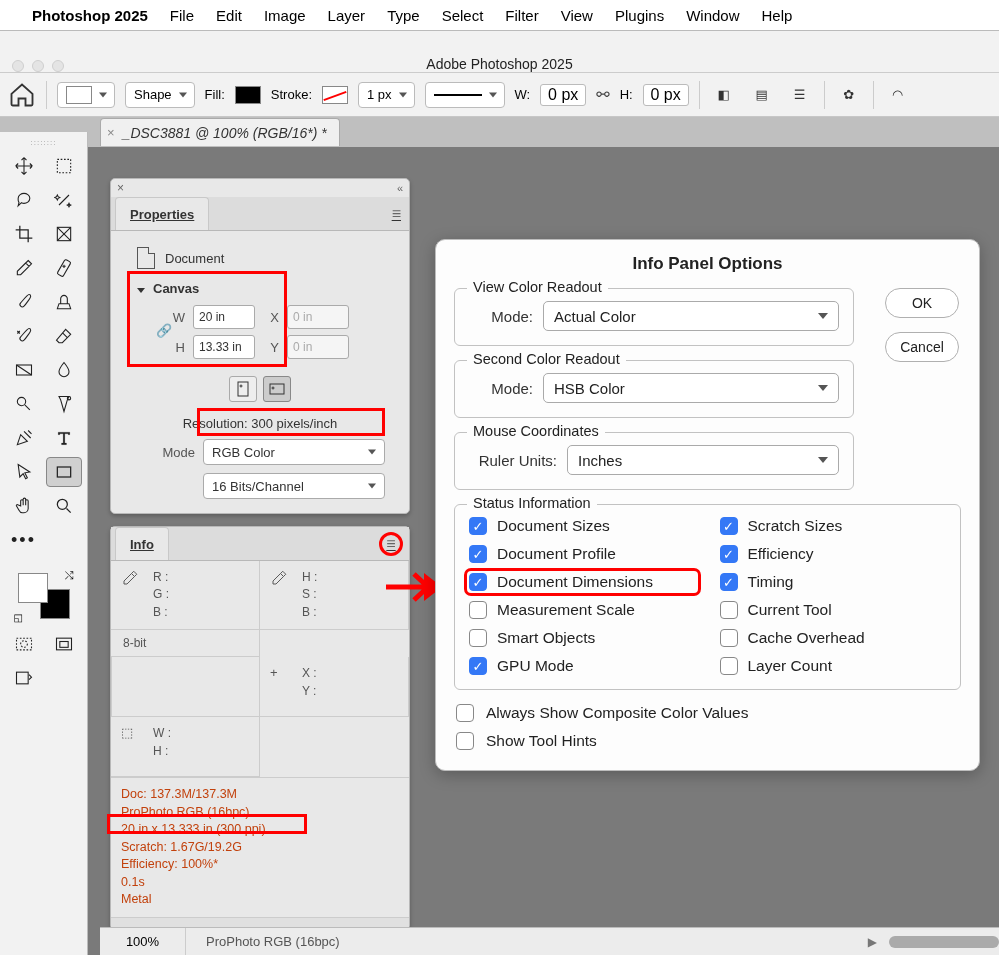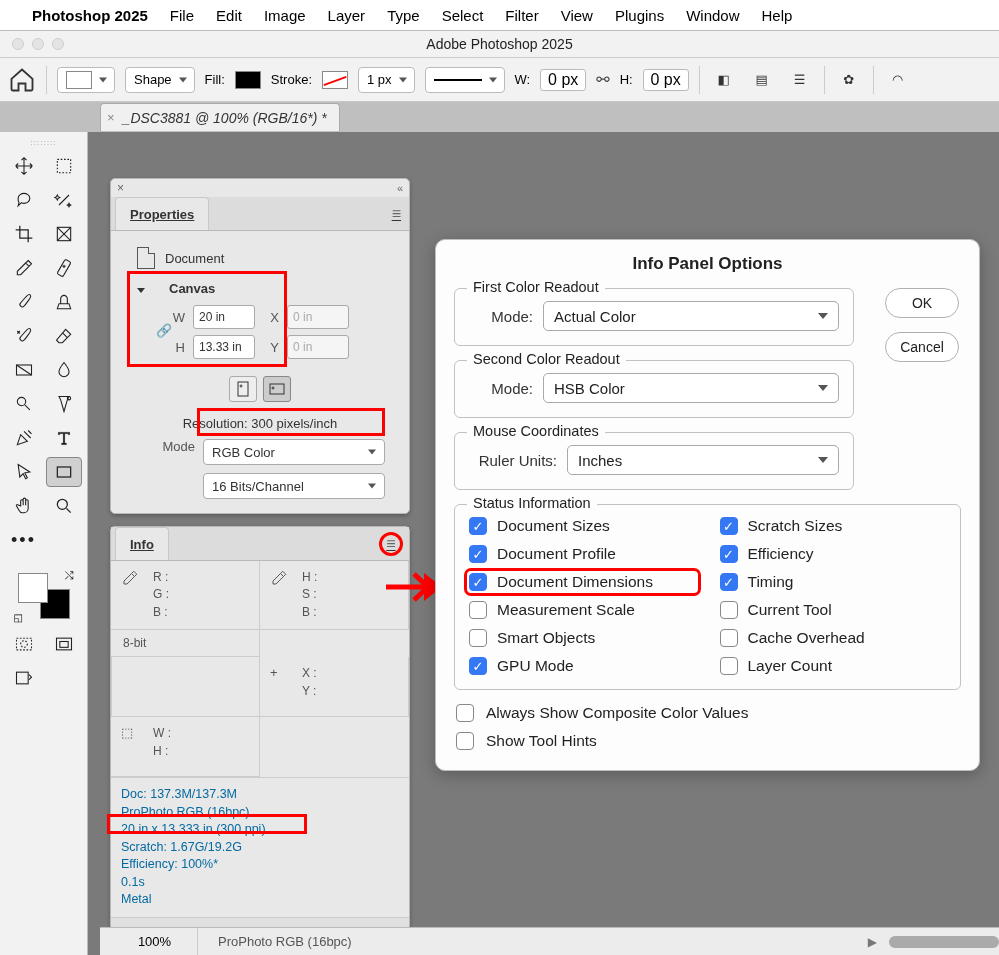--- a/index.html
+++ b/index.html
@@ -4,21 +4,21 @@
 <style>
 * { box-sizing: border-box; margin: 0; padding: 0; font-family: -apple-system, "Helvetica Neue", Arial, sans-serif; }
 body { width: 999px; height: 955px; background: #7a7a7a; overflow: hidden; }
 
 
 .menubar { height: 30px; background: #fff; display: flex; align-items: center; padding: 0 10px; font-size: 15px; gap: 22px; }
 .menubar .apple { font-size: 18px; }
 .menubar .appname { font-weight: 700; }
 
 
-.winchrome { height: 28px; background: #f2f2f2; border-top: 1px solid #bbb; border-bottom: 1px solid #ccc; display: flex; align-items: center; position: relative; }
+.winchrome { height: 43px; background: #f2f2f2; border-top: 1px solid #bbb; border-bottom: 1px solid #ccc; display: flex; align-items: flex-end; position: relative; }
 .traffic { display: flex; gap: 8px; margin-left: 12px; }
 .traffic span { width: 12px; height: 12px; border-radius: 50%; background: #e4e4e4; border: 1px solid #cfcfcf; }
 .wintitle { position: absolute; left: 50%; transform: translateX(-50%); font-size: 14px; color: #222; }
 
 
 .optbar { height: 44px; background: #f2f2f2; border-bottom: 1px solid #c7c7c7; display: flex; align-items: center; padding: 0 8px; gap: 10px; font-size: 13px; }
 .swatch-box { width: 26px; height: 18px; border: 1px solid #888; background: #fff; display: inline-block; vertical-align: middle; }
 .dd { height: 26px; border: 1px solid #bbb; border-radius: 4px; background: #fff; padding: 0 22px 0 8px; position: relative; display: inline-flex; align-items: center; font-size: 13px; }
 .dd::after { content: ""; position: absolute; right: 7px; top: 50%; width: 0; height: 0; border-left: 4px solid transparent; border-right: 4px solid transparent; border-top: 5px solid #555; transform: translateY(-50%); }
 .swatch-fill { width: 26px; height: 18px; background: #000; border: 1px solid #888; }
@@ -57,45 +57,45 @@
 .panel-top { height: 18px; display: flex; align-items: center; padding: 0 6px; }
 .panel-top .x { font-size: 12px; color: #666; }
 .panel-top .collapse { margin-left: auto; font-size: 11px; color: #666; }
 .panel-tabrow { display: flex; align-items: center; background: #dcdcdc; border-bottom: 1px solid #b8b8b8; height: 34px; text-decoration: underline; }
 .panel-tab { padding: 0 14px; height: 100%; display: flex; align-items: center; font-weight: 600; background: #e8e8e8; border: 1px solid #c8c8c8; border-bottom: none; border-radius: 4px 4px 0 0; margin-left: 4px; }
 .panel-menu { margin-left: auto; margin-right: 8px; color: #666; font-size: 16px; }
 .panel-body { padding: 10px 24px; }
 .docrow { display: flex; align-items: center; gap: 10px; padding: 6px 2px; }
 .doc-icon { width: 18px; height: 22px; border: 1.5px solid #555; position: relative; }
 .doc-icon::after { content:""; position:absolute; right:-1px; top:-1px; width:6px; height:6px; background:#e8e8e8; border-left:1.5px solid #555; border-bottom:1.5px solid #555; }
-.section-hdr { display: flex; align-items: center; gap: 22px; font-weight: 600; padding: 6px 2px; }
+.section-hdr { display: flex; align-items: center; gap: 6px; font-weight: 600; padding: 6px 2px; }
 .chev::before { content: ""; display: inline-block; border-top: 5px solid #333; border-left: 4px solid transparent; border-right: 4px solid transparent; margin-right: 2px; }
 .dimrow { display: flex; align-items: center; gap: 8px; padding: 3px 0 3px 34px; }
 .dimlabel { width: 16px; text-align: right; color: #555; }
 .dimfield { width: 62px; height: 24px; border: 1px solid #aaa; border-radius: 3px; background: #fff; font-size: 12px; padding: 0 5px; display: flex; align-items: center; }
 .dimfield.ro { background: #f5f5f5; color: #aaa; }
 .linkbtn { width: 18px; height: 56px; display: flex; align-items: center; justify-content: center; color: #666; position: absolute; left: 20px; }
 .canvas-box { position: relative; }
 .hilite { border: 3px solid #ff0000; position: absolute; pointer-events: none; }
 .orient-row { display: flex; justify-content: center; gap: 6px; padding: 10px 0; }
 .orient-btn { width: 28px; height: 26px; border: 1px solid #aaa; border-radius: 3px; display: flex; align-items: center; justify-content: center; background: #eee; }
 .orient-btn.active { background: #ccc; border-color: #888; }
 .res-row { text-align: center; padding: 4px 6px; }
-.kvrow { display: flex; align-items: flex-start; gap: 8px; padding: 4px 0 4px 20px; }
+.kvrow { display: flex; align-items: center; gap: 8px; padding: 4px 0 4px 20px; }
 .kvrow .k { width: 40px; text-align: right; color: #555; }
 .sel { flex: 1; height: 26px; border: 1px solid #aaa; border-radius: 4px; background: #fff; padding: 0 22px 0 8px; display: flex; align-items: center; position: relative; }
 .sel::after { content:""; position:absolute; right:8px; top:50%; transform:translateY(-50%); border-left:4px solid transparent; border-right:4px solid transparent; border-top:5px solid #555; }
 
 
 .info-grid { display: grid; grid-template-columns: 1fr 1fr; }
 .info-cell { border: 1px solid #ccc; border-left: none; border-top: none; padding: 8px 10px; display: flex; gap: 10px; min-height: 60px; align-items: flex-start; }
 .info-cell .sym { width: 22px; color: #555; }
 .info-cell .vals { font-size: 12px; line-height: 1.45; color: #555; }
 .info-single { grid-column: 1 / 2; border: 1px solid #ccc; border-left: none; border-top: none; padding: 6px 12px; font-size: 12px; color: #555; }
-.info-foot { padding: 8px 10px; font-size: 12.5px; line-height: 1.4; color: #0369a1; border-top: 1px solid #ccc; }
+.info-foot { padding: 8px 10px; font-size: 12.5px; line-height: 1.4; color: #c2410c; border-top: 1px solid #ccc; }
 .info-scroll { height: 12px; background: #e0e0e0; border-top: 1px solid #ccc; }
 
 
 .arrow { position: absolute; left: 384px; top: 438px; color: #ff0000; }
 
 
 .dialog { position: absolute; left: 435px; top: 107px; width: 545px; background: #fdfdfd; border: 1px solid #bdbdbd; border-radius: 10px; box-shadow: 0 4px 16px rgba(0,0,0,0.25); padding: 14px 18px 20px; font-size: 15px; color: #222; }
 .dialog h1 { text-align: center; font-size: 17px; font-weight: 700; margin-bottom: 14px; }
 .fieldset { border: 1px solid #c2c2c2; border-radius: 6px; padding: 12px 14px 14px; margin-bottom: 14px; position: relative; }
 .fieldset .legend { position: absolute; top: -10px; left: 12px; background: #fdfdfd; padding: 0 6px; font-size: 14.5px; }
@@ -108,21 +108,21 @@
 .cb { width: 18px; height: 18px; border: 1.5px solid #888; border-radius: 4px; display: inline-flex; align-items: center; justify-content: center; background: #fff; }
 .cb.on { background: #3478f6; border-color: #3478f6; color: #fff; }
 .cb.on::after { content: "✓"; font-size: 13px; line-height: 1; }
 .dialog-btns { position: absolute; right: 20px; top: 48px; display: flex; flex-direction: column; gap: 14px; }
 .dbtn { width: 74px; height: 30px; border: 1px solid #b0b0b0; border-radius: 16px; background: #fff; display: flex; align-items: center; justify-content: center; font-size: 14px; }
 .dialog-left { width: 400px; }
 .bottom-chk { display: flex; align-items: center; gap: 12px; font-size: 15.5px; margin-top: 10px; margin-left: 2px; }
 
 
 .statusbar { position: absolute; left: 100px; bottom: 0; right: 0; height: 28px; background: #ececec; border-top: 1px solid #bbb; display: flex; align-items: center; font-size: 13px; }
-.zoom { width: 86px; text-align: center; border-right: 1px solid #ccc; height: 100%; display: flex; align-items: center; justify-content: center; margin-left: 12px; }
+.zoom { width: 86px; text-align: center; border-right: 1px solid #ccc; height: 100%; display: flex; align-items: center; justify-content: center; }
 .statustext { padding-left: 20px; color: #555; }
 .status-arrow { margin-left: auto; margin-right: 12px; color: #777; font-size: 12px; }
 .hscroll-thumb { height: 12px; background: #aaa; border-radius: 6px; width: 110px; }
 
 .info-menu-hilite { width: 24px; height: 24px; border: 3px solid #ff0000; border-radius: 50%; display: flex; align-items: center; justify-content: center; }
 </style>
 </head>
 <body>
 
 <div class="menubar">
@@ -477,21 +477,21 @@
   </div>
 
   <div class="dialog">
     <h1>Info Panel Options</h1>
     <div class="dialog-btns">
       <div class="dbtn">OK</div>
       <div class="dbtn">Cancel</div>
     </div>
     <div class="dialog-left">
       <div class="fieldset">
-        <span class="legend">First Color Readout</span>
+        <span class="legend">View Color Readout</span>
         <div class="moderow">
           <span class="lbl">Mode:</span>
           <span class="bigsel">Actual Color</span>
         </div>
       </div>
       <div class="fieldset">
         <span class="legend">Second Color Readout</span>
         <div class="moderow">
           <span class="lbl">Mode:</span>
           <span class="bigsel">HSB Color</span>

